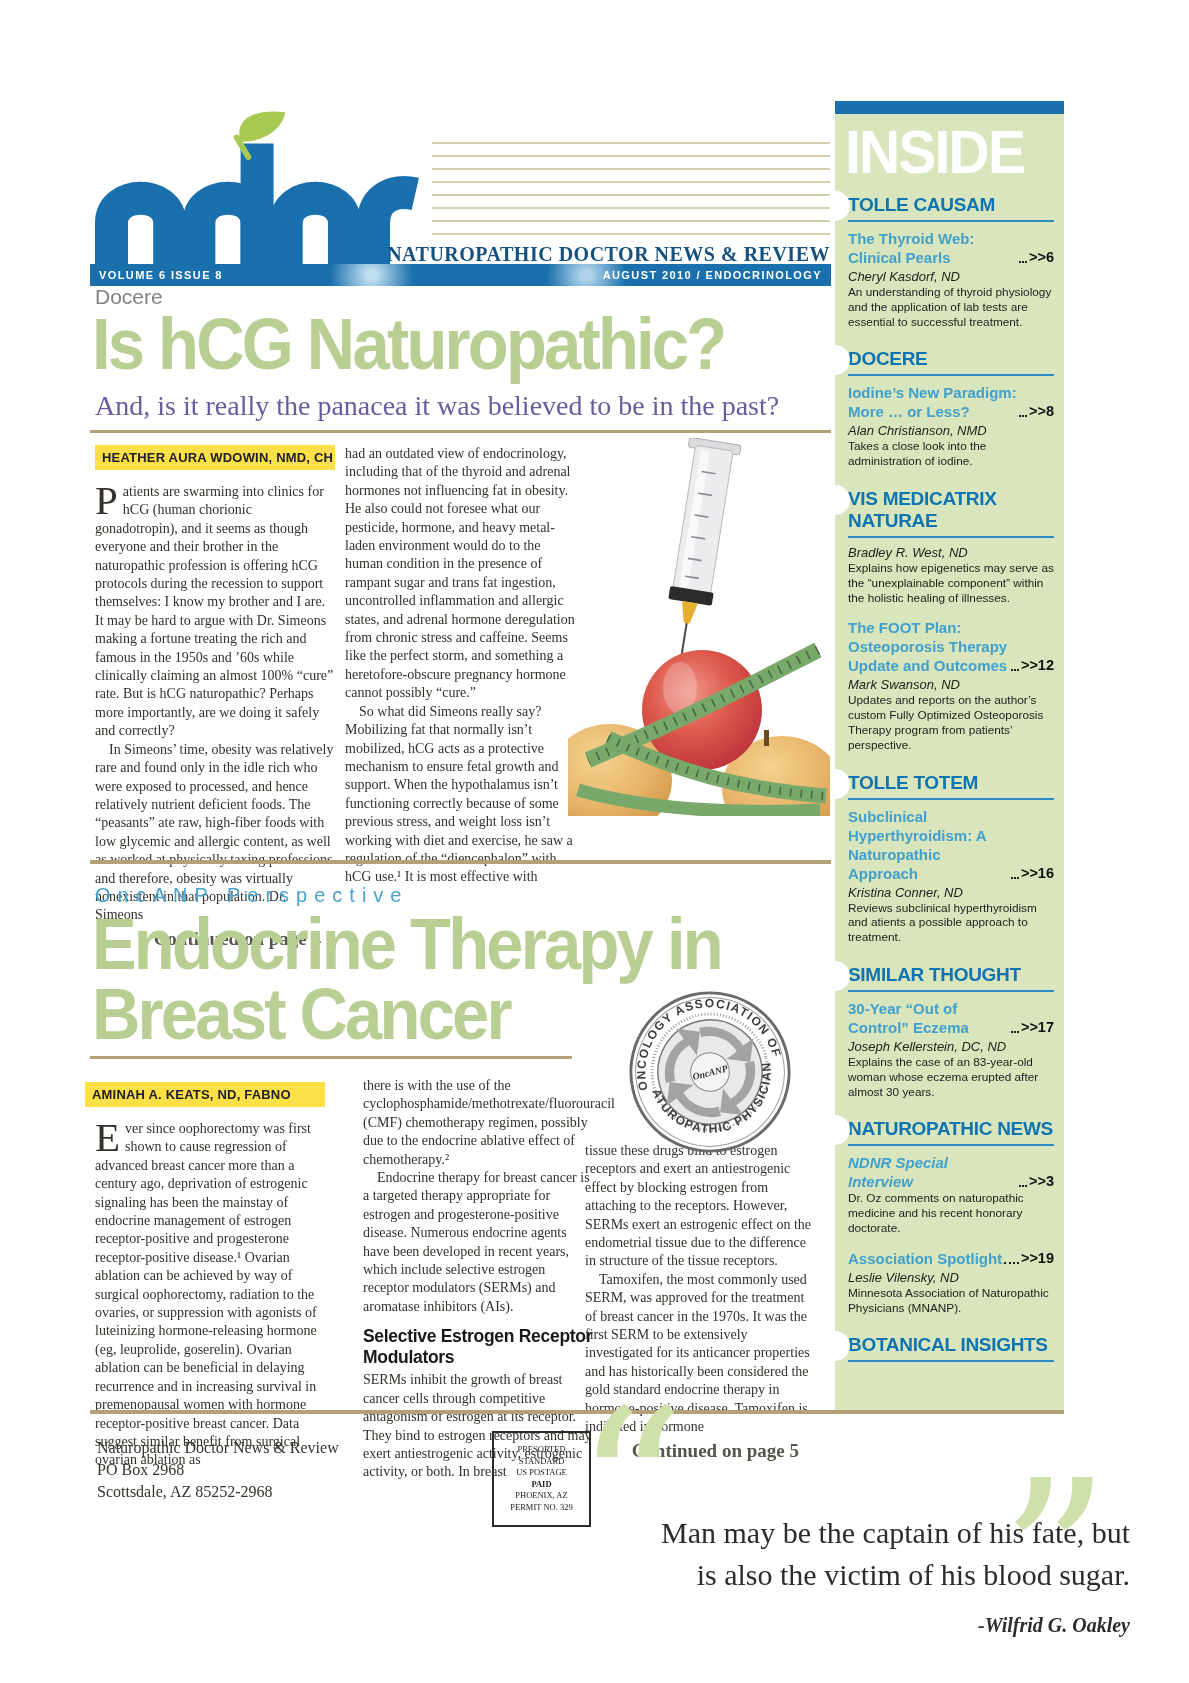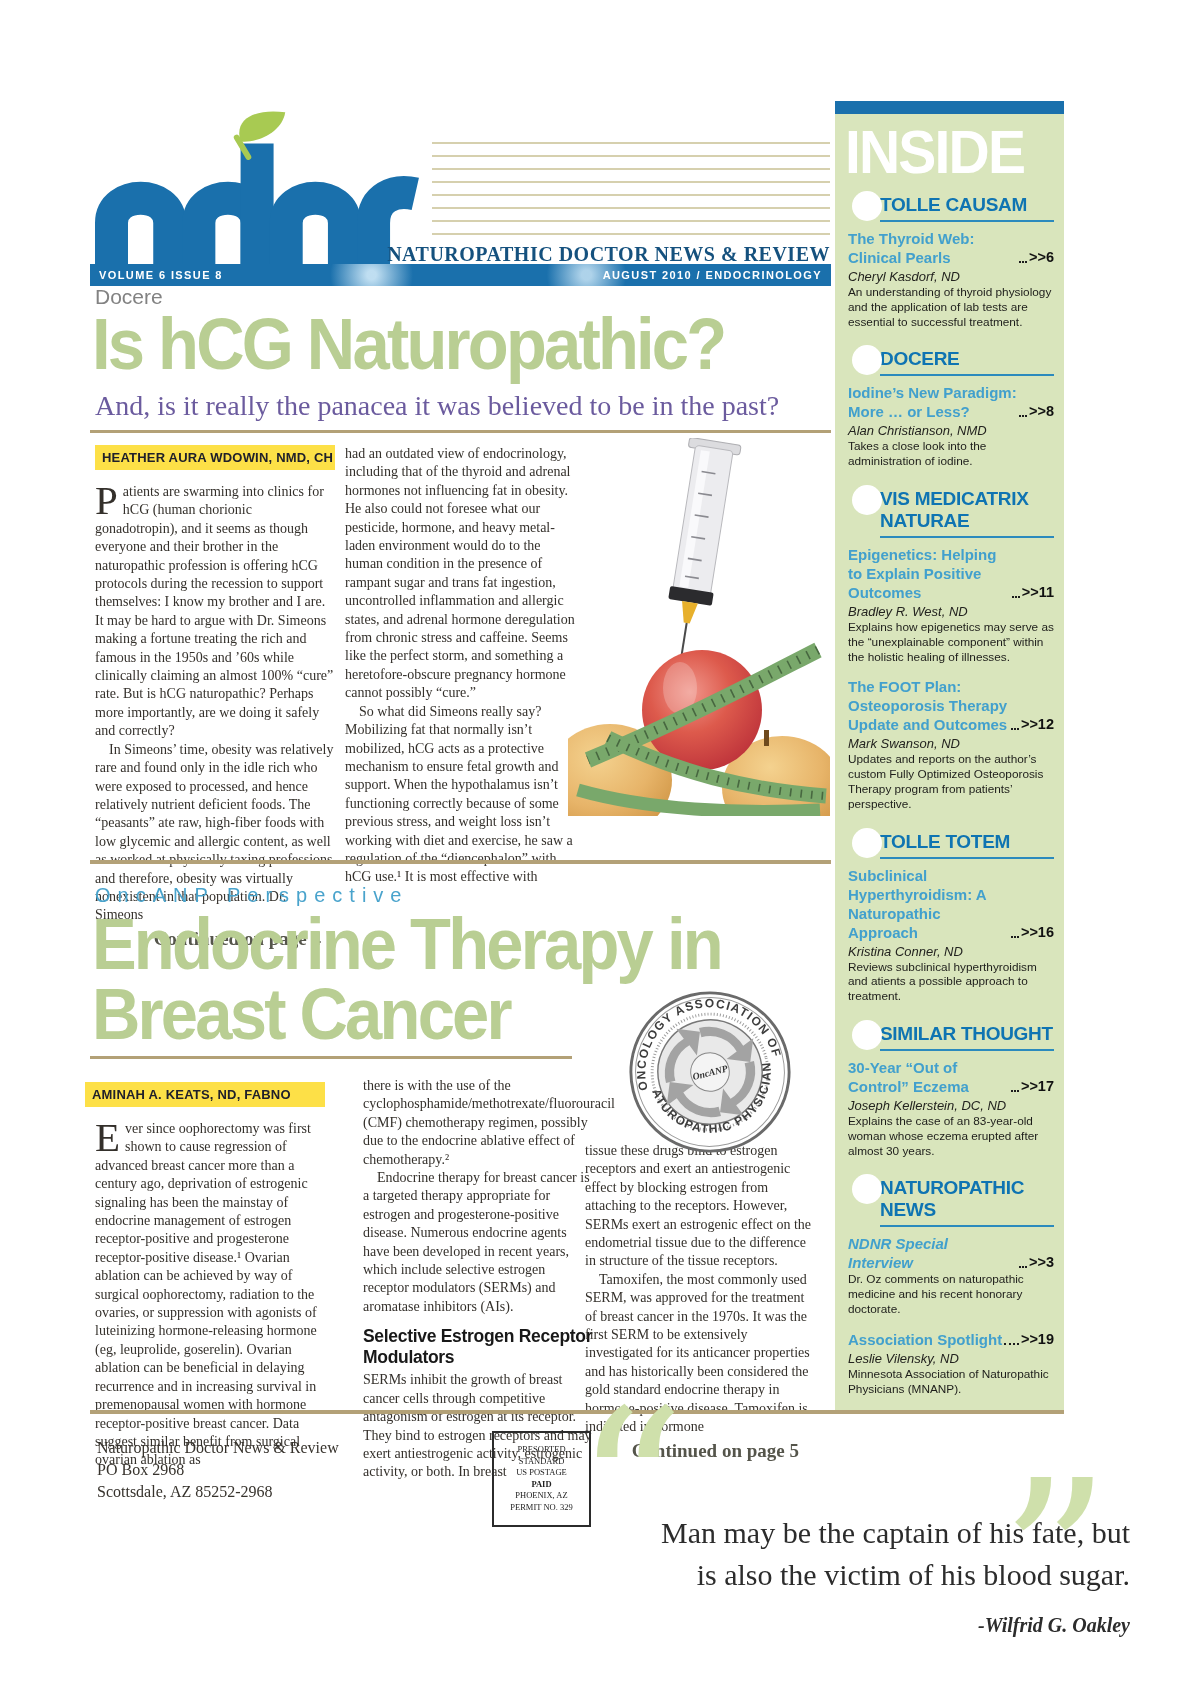--- a/index.html
+++ b/index.html
@@ -45,21 +45,21 @@
   
   .inside-gray{position:absolute;left:845px;top:116px;z-index:0;color:#dededa;
     font-size:62px;font-weight:900;letter-spacing:-2px;transform:scaleX(.92);transform-origin:left top;white-space:nowrap;}
   .sb-bluebar{position:absolute;left:835px;top:101px;width:229px;height:13px;background:#1a70ac;z-index:2;}
   .panel{position:absolute;left:835px;top:114px;width:229px;height:1296px;background:#d9e5bc;overflow:hidden;z-index:1;}
   .inside-white{position:absolute;left:10px;top:2px;color:#ffffff;font-size:62px;font-weight:900;
     letter-spacing:-2px;transform:scaleX(.92);transform-origin:left top;white-space:nowrap;}
   .sb-content{position:absolute;left:13px;top:80px;width:206px;}
   .sb-section{margin-bottom:19px;}
   .sb-head{position:relative;color:#0f74b2;font-weight:800;font-size:19px;letter-spacing:-.3px;
-    border-bottom:2px solid #2b8abd;padding-bottom:4px;margin-bottom:7px;margin-left:32px;}
+    border-bottom:2px solid #2b8abd;padding-bottom:4px;margin-bottom:7px;}
   .sb-head::before{content:"";position:absolute;left:-28px;top:-3px;width:30px;height:30px;border-radius:50%;background:#fff;}
   .sb-entry{margin-bottom:13px;}
   .sb-titleline{display:flex;}
   .sb-title{flex:0 1 auto;color:#42a0cd;font-size:15px;font-weight:600;line-height:19px;}
   .sb-title.it{font-style:italic;}
   .sb-dots{flex:1 0 8px;border-bottom:2px dotted #1c1c1c;align-self:flex-end;margin:0 2px 4px 2px;}
   .sb-page{flex:0 0 auto;align-self:flex-end;font-size:14.5px;font-weight:bold;color:#111;line-height:19px;}
   .sb-author{font-style:italic;font-size:13px;color:#23231f;margin:2px 0 1px 0;}
   .sb-desc{font-size:11.8px;line-height:14.8px;color:#1d1d1a;}
   
@@ -243,25 +243,20 @@
             <span class="sb-page">&gt;&gt;8</span>
           </div>
           <div class="sb-author">Alan Christianson, NMD</div>
           <div class="sb-desc">Takes a close look into the administration of iodine.</div>
         </div>
       </div>
 
       <div class="sb-section">
         <div class="sb-head">VIS MEDICATRIX NATURAE</div>
         <div class="sb-entry">
-          <div class="sb-titleline">
-            <span class="sb-title">Epigenetics: Helping to Explain Positive Outcomes</span>
-            <span class="sb-dots"></span>
-            <span class="sb-page">&gt;&gt;11</span>
-          </div>
           <div class="sb-author">Bradley R. West, ND</div>
           <div class="sb-desc">Explains how epigenetics may serve as the “unexplainable component” within the holistic healing of illnesses.</div>
         </div>
         <div class="sb-entry">
           <div class="sb-titleline">
             <span class="sb-title">The FOOT Plan: Osteoporosis Therapy Update and Outcomes</span>
             <span class="sb-dots"></span>
             <span class="sb-page">&gt;&gt;12</span>
           </div>
           <div class="sb-author">Mark Swanson, ND</div>

